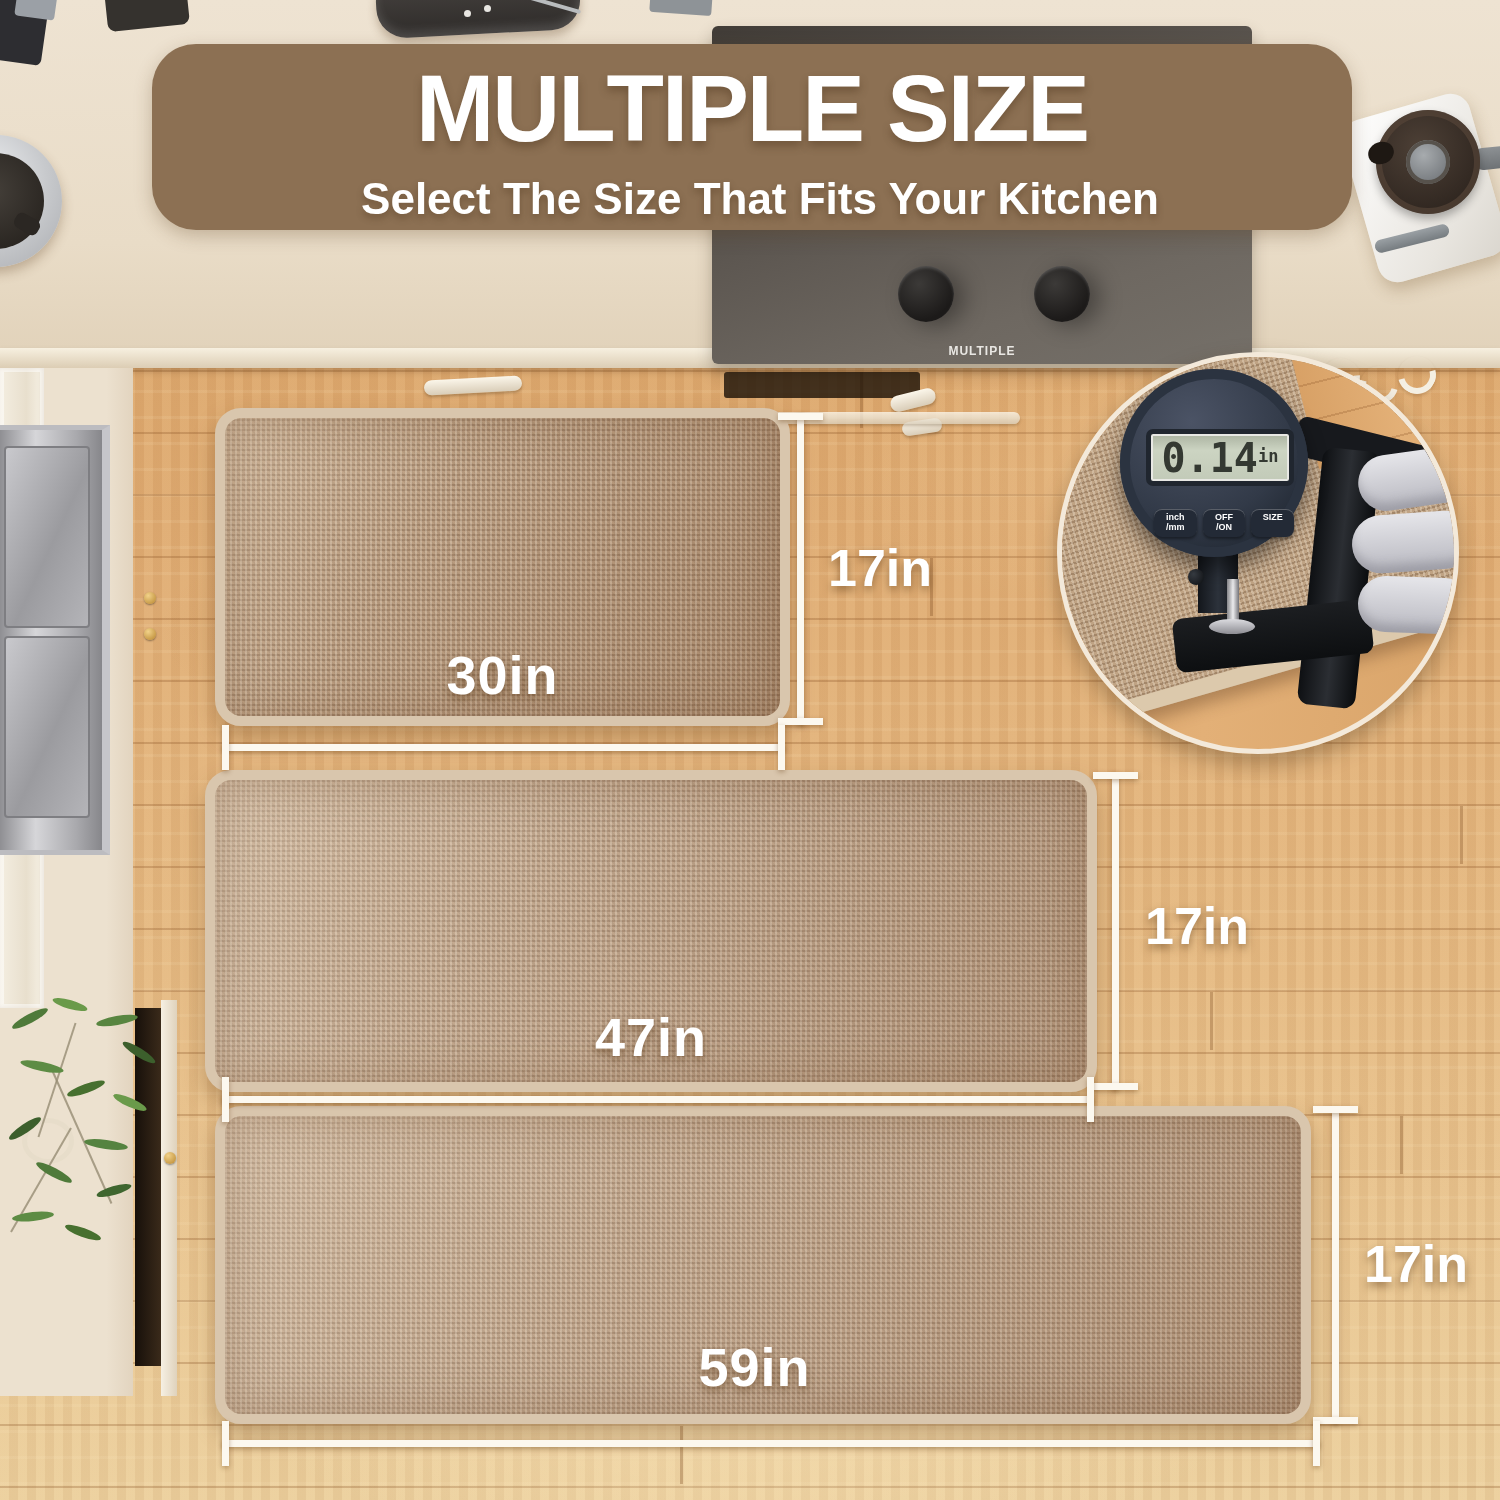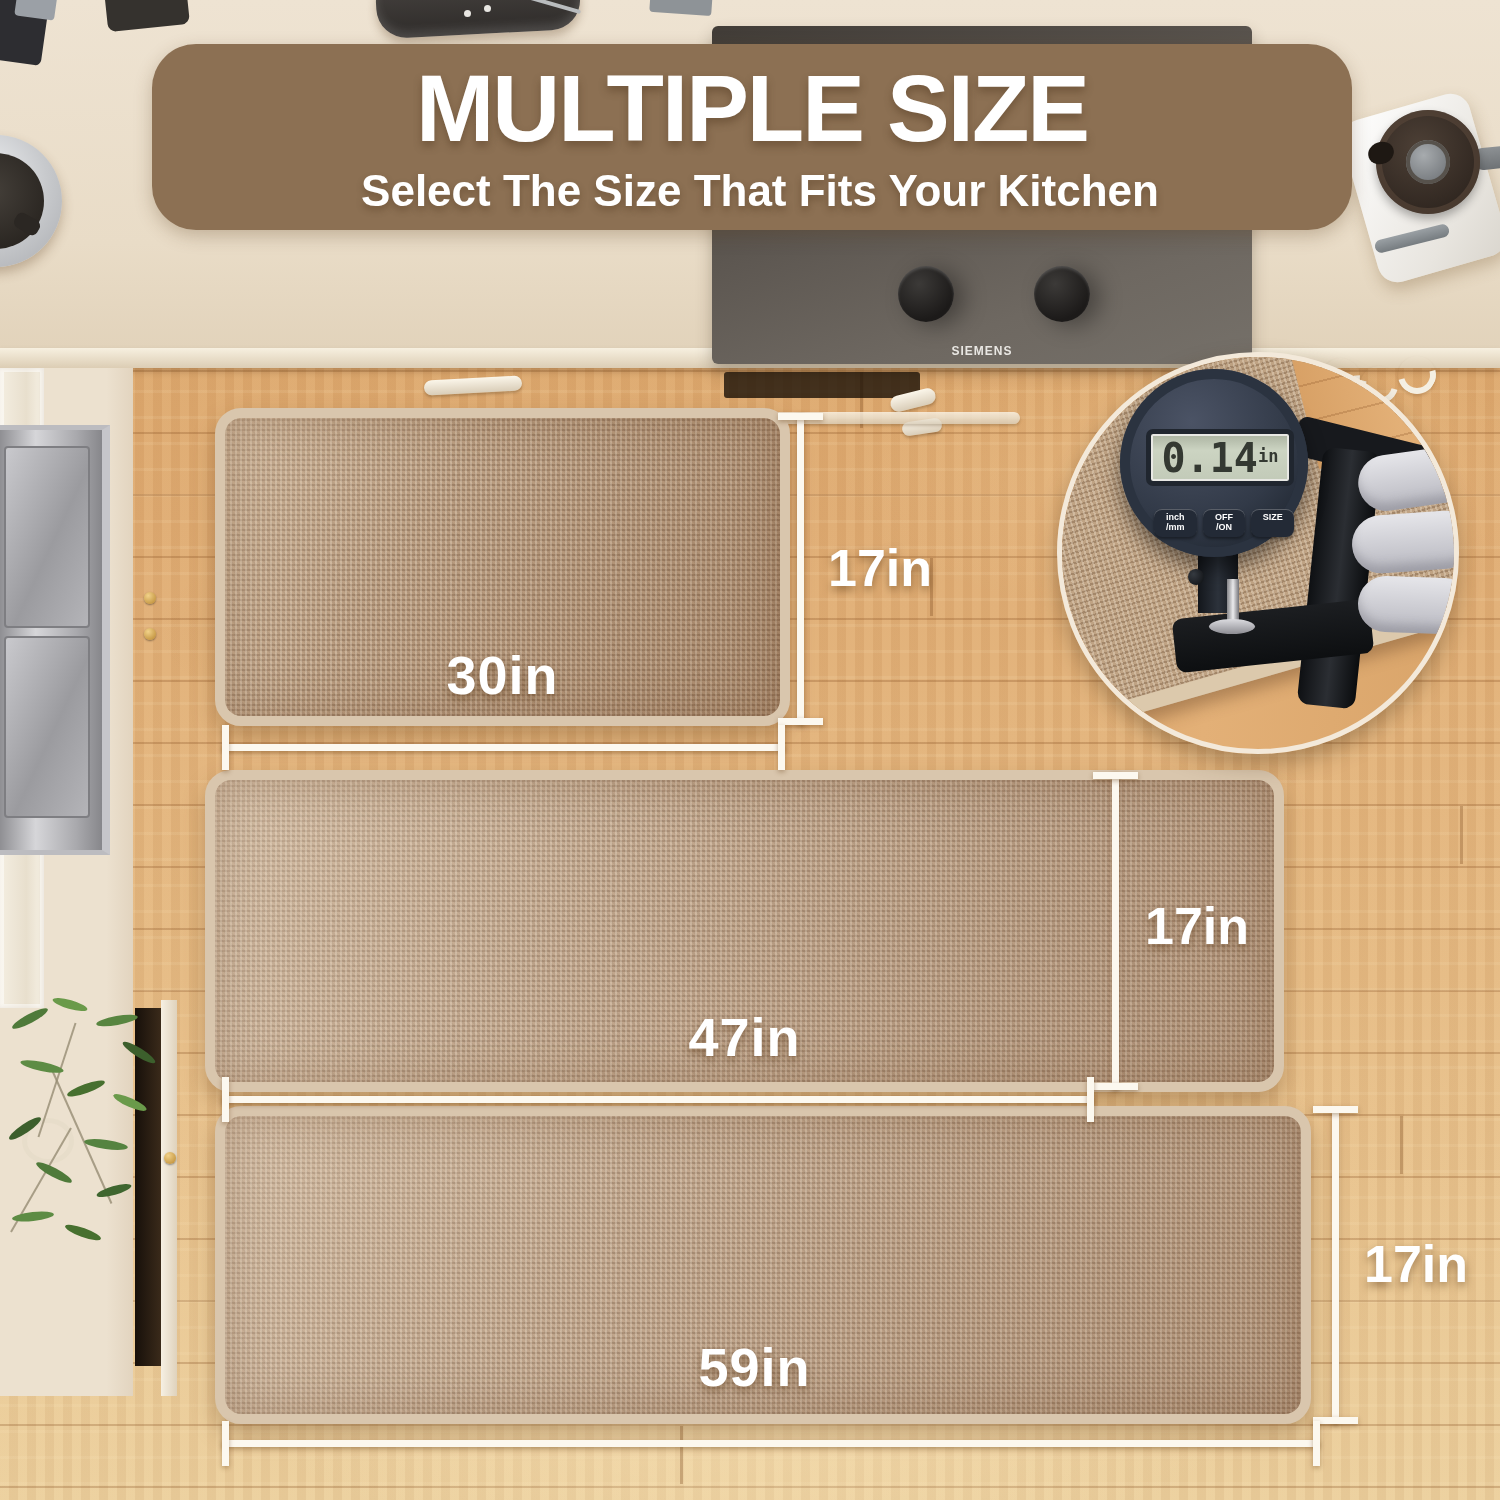--- a/index.html
+++ b/index.html
@@ -87,21 +87,21 @@
   
   .leaf{height:9px;border-radius:50% 50% 50% 50%;}
   .stem{width:2px;background:rgba(150,140,115,.8);}
   .plant-pot{left:22px;top:1118px;width:42px;height:36px;border-radius:50%;
     border:5px solid rgba(230,220,200,.8);background:transparent;}
 
   
   .banner{left:152px;top:44px;width:1200px;height:186px;border-radius:44px;
     background:#8c7053;box-shadow:0 6px 18px rgba(90,60,30,.28);
     display:flex;flex-direction:column;align-items:center;justify-content:center;}
-  .banner h1{margin:4px;color:#fff;font-size:94px;font-weight:bold;letter-spacing:-2px;
+  .banner h1{margin:12px;color:#fff;font-size:94px;font-weight:bold;letter-spacing:-2px;
     line-height:1.0;text-shadow:0 5px 9px rgba(80,55,30,.45);}
   .banner h2{margin:6px 0 0 16px;color:#fff;font-size:44px;font-weight:bold;
     text-shadow:0 4px 7px rgba(80,55,30,.45);}
 
   
   .mat{box-sizing:border-box;border:10px solid #d9c6ad;border-radius:26px;
     box-shadow:0 12px 22px rgba(110,70,30,.35), inset 0 0 46px rgba(110,72,40,.28);
     background:
       linear-gradient(125deg, rgba(255,240,215,.30) 0%, rgba(255,240,215,.08) 35%, rgba(110,70,40,.18) 100%),
       repeating-linear-gradient(90deg, rgba(255,246,230,.25) 0 2px, transparent 2px 5px),
@@ -209,21 +209,21 @@
   <div class="abs pot-knob"></div>
   <div class="abs pan"></div>
   <div class="abs whisk"></div>
   <div class="abs dot" style="left:464px;top:10px;"></div>
   <div class="abs dot" style="left:484px;top:5px;"></div>
   <div class="abs grater"></div>
 
   <div class="abs cooktop">
     <div class="abs knob-big" style="left:186px;top:240px;"></div>
     <div class="abs knob-big" style="left:322px;top:240px;"></div>
-    <div class="abs brand" style="bottom:6px;left:0;">SIEMENS</div>
+    <div class="abs brand" style="bottom:6px;left:0;">MULTIPLE</div>
   </div>
 
   <div class="abs toe-slot" style="left:724px;top:372px;width:196px;height:26px;"></div>
   <div class="abs handle" style="left:424px;top:378px;width:98px;height:15px;transform:rotate(-3deg);"></div>
   <div class="abs handle" style="left:476px;top:410px;width:84px;height:13px;transform:rotate(-3deg);"></div>
   <div class="abs handle" style="left:890px;top:392px;width:46px;height:16px;transform:rotate(-14deg);"></div>
   <div class="abs handle" style="left:902px;top:420px;width:40px;height:14px;transform:rotate(-8deg);"></div>
   <div class="abs handle" style="left:770px;top:412px;width:250px;height:12px;opacity:.8;"></div>
   <div class="abs hook" style="left:1322px;top:358px;transform:rotate(40deg);"></div>
   <div class="abs hook" style="left:1360px;top:366px;transform:rotate(60deg);"></div>
@@ -250,21 +250,21 @@
   <div class="abs leaf" style="left:6px;top:1124px;width:38px;background:#3c5f2c;transform:rotate(-34deg);"></div>
   <div class="abs leaf" style="left:84px;top:1140px;width:44px;background:#558340;transform:rotate(8deg);"></div>
   <div class="abs leaf" style="left:34px;top:1168px;width:40px;background:#4f7a3a;transform:rotate(28deg);"></div>
   <div class="abs leaf" style="left:96px;top:1186px;width:36px;background:#3f662f;transform:rotate(-16deg);"></div>
   <div class="abs leaf" style="left:12px;top:1212px;width:42px;background:#5d8c44;transform:rotate(-6deg);"></div>
   <div class="abs leaf" style="left:64px;top:1228px;width:38px;background:#47702f;transform:rotate(20deg);"></div>
 
   <div class="abs mat" style="left:215px;top:408px;width:575px;height:318px;">
     <div class="size-label" style="left:50%;bottom:10px;transform:translateX(-50%);">30in</div>
   </div>
-  <div class="abs mat light" style="left:205px;top:770px;width:1079px;height:322px;padding-left:17px;">
+  <div class="abs mat light" style="left:205px;top:770px;width:892px;height:322px;padding-left:17px;">
     <div class="size-label" style="left:50%;bottom:14px;transform:translateX(-50%);">47in</div>
   </div>
   <div class="abs mat light" style="left:215px;top:1106px;width:1096px;height:318px;">
     <div class="size-label" style="left:44%;bottom:16px;">59in</div>
   </div>
 
   <div class="abs dim v" style="left:797px;top:413px;height:312px;"></div>
   <div class="abs dim-label" style="left:828px;top:538px;">17in</div>
   <div class="abs dim h" style="left:222px;top:744px;width:563px;"></div>
 

